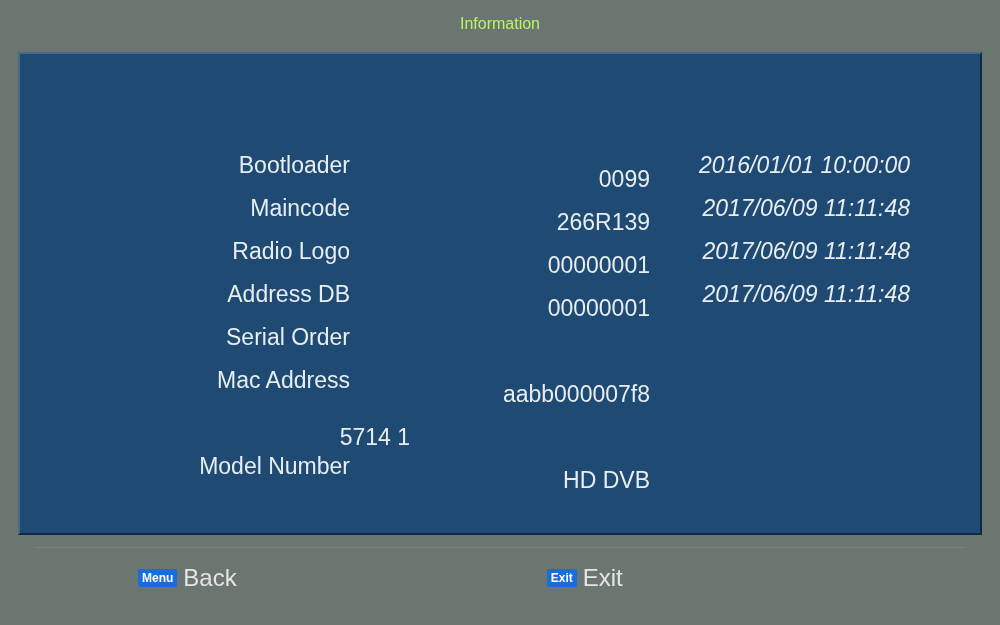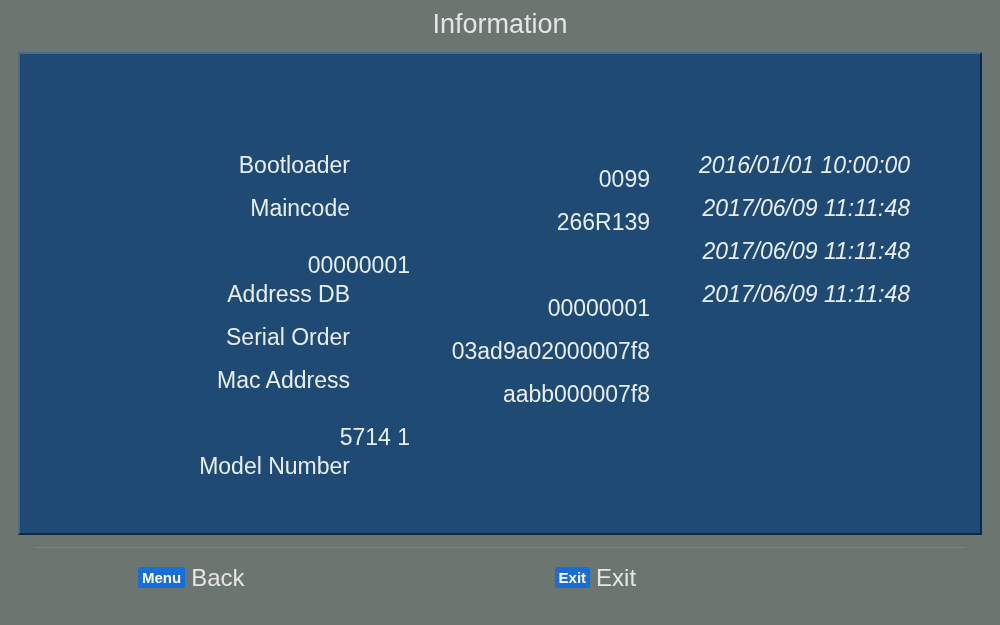--- a/index.html
+++ b/index.html
@@ -21,22 +21,22 @@
       background: #6b7670;
       display: flex;
       flex-direction: column;
     }
     .title-bar {
       height: 48px;
       background: #6b7670;
       display: flex;
       align-items: center;
       justify-content: center;
-      color: #e5e5e5;
-      font-size: 27px;
+      color: #bef264;
+      font-size: 16px;
       font-weight: normal;
     }
     .content-outer {
       flex: 1;
       padding: 4px 18px 0 18px;
       display: flex;
       flex-direction: column;
       text-align: right;
     }
     .content-panel {
@@ -80,21 +80,21 @@
       border-top: 1px solid #7a8580;
     }
     .footer-item {
       display: flex;
       align-items: center;
       margin-right: 310px;
     }
     .footer-badge {
       background: #1a6cd8;
       color: #ffffff;
-      font-size: 15px;
+      font-size: 12px;
       font-weight: bold;
       padding: 3px 4px;
       margin-right: 6px;
       border-radius: 2px;
       line-height: 1;
     }
     .footer-label {
       color: #e5e5e5;
     }
   </style>
@@ -115,49 +115,50 @@
         <div class="col-date">2016/01/01 10:00:00</div>
       </div>
 
       <div class="info-row">
         <div class="col-label">Maincode</div>
         <div class="col-value">266R139</div>
         <div class="col-date">2017/06/09 11:11:48</div>
       </div>
 
       <div class="info-row">
+        <div class="col-label">Radio Logo</div>
         <div class="col-value">00000001</div>
         <div class="col-date">2017/06/09 11:11:48</div>
       </div>
 
       <div class="info-row">
         <div class="col-label">Address DB</div>
         <div class="col-value">00000001</div>
         <div class="col-date">2017/06/09 11:11:48</div>
       </div>
 
       <div class="info-row">
         <div class="col-label">Serial Order</div>
-        <div class="col-value">03ad9a02000007f8</div>
         <div class="col-date"></div>
       </div>
 
       <div class="info-row">
         <div class="col-label">Mac Address</div>
         <div class="col-value">aabb000007f8</div>
         <div class="col-date"></div>
       </div>
 
       <div class="info-row">
         <div class="col-value">5714 1</div>
         <div class="col-date"></div>
       </div>
 
       <div class="info-row">
         <div class="col-label">Model Number</div>
+        <div class="col-value">HD DVB</div>
         <div class="col-date"></div>
       </div>
 
     </div>
 
     <div class="footer-bar">
       <div class="footer-item">
         <span class="footer-badge">Menu</span>
         <span class="footer-label">Back</span>
       </div>

